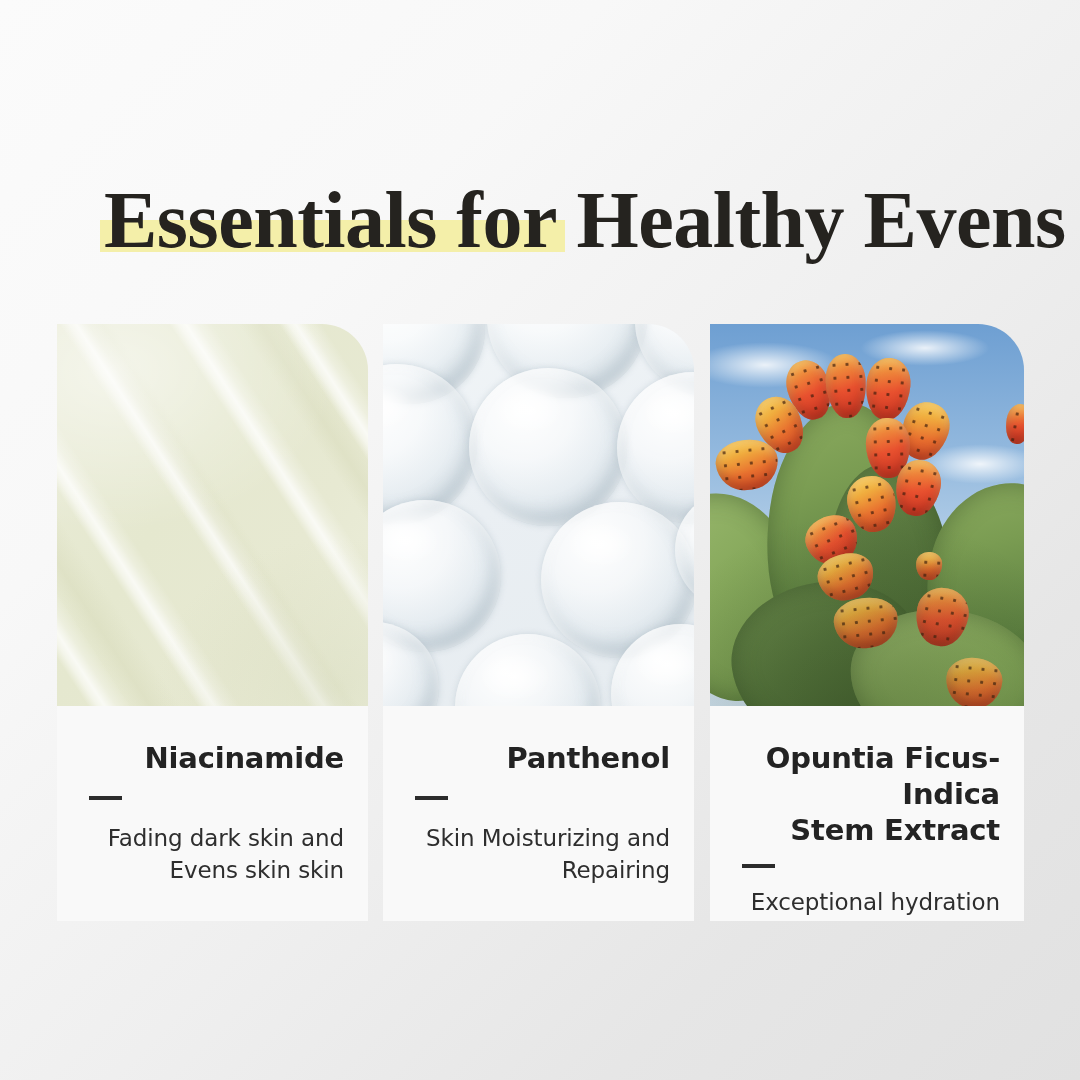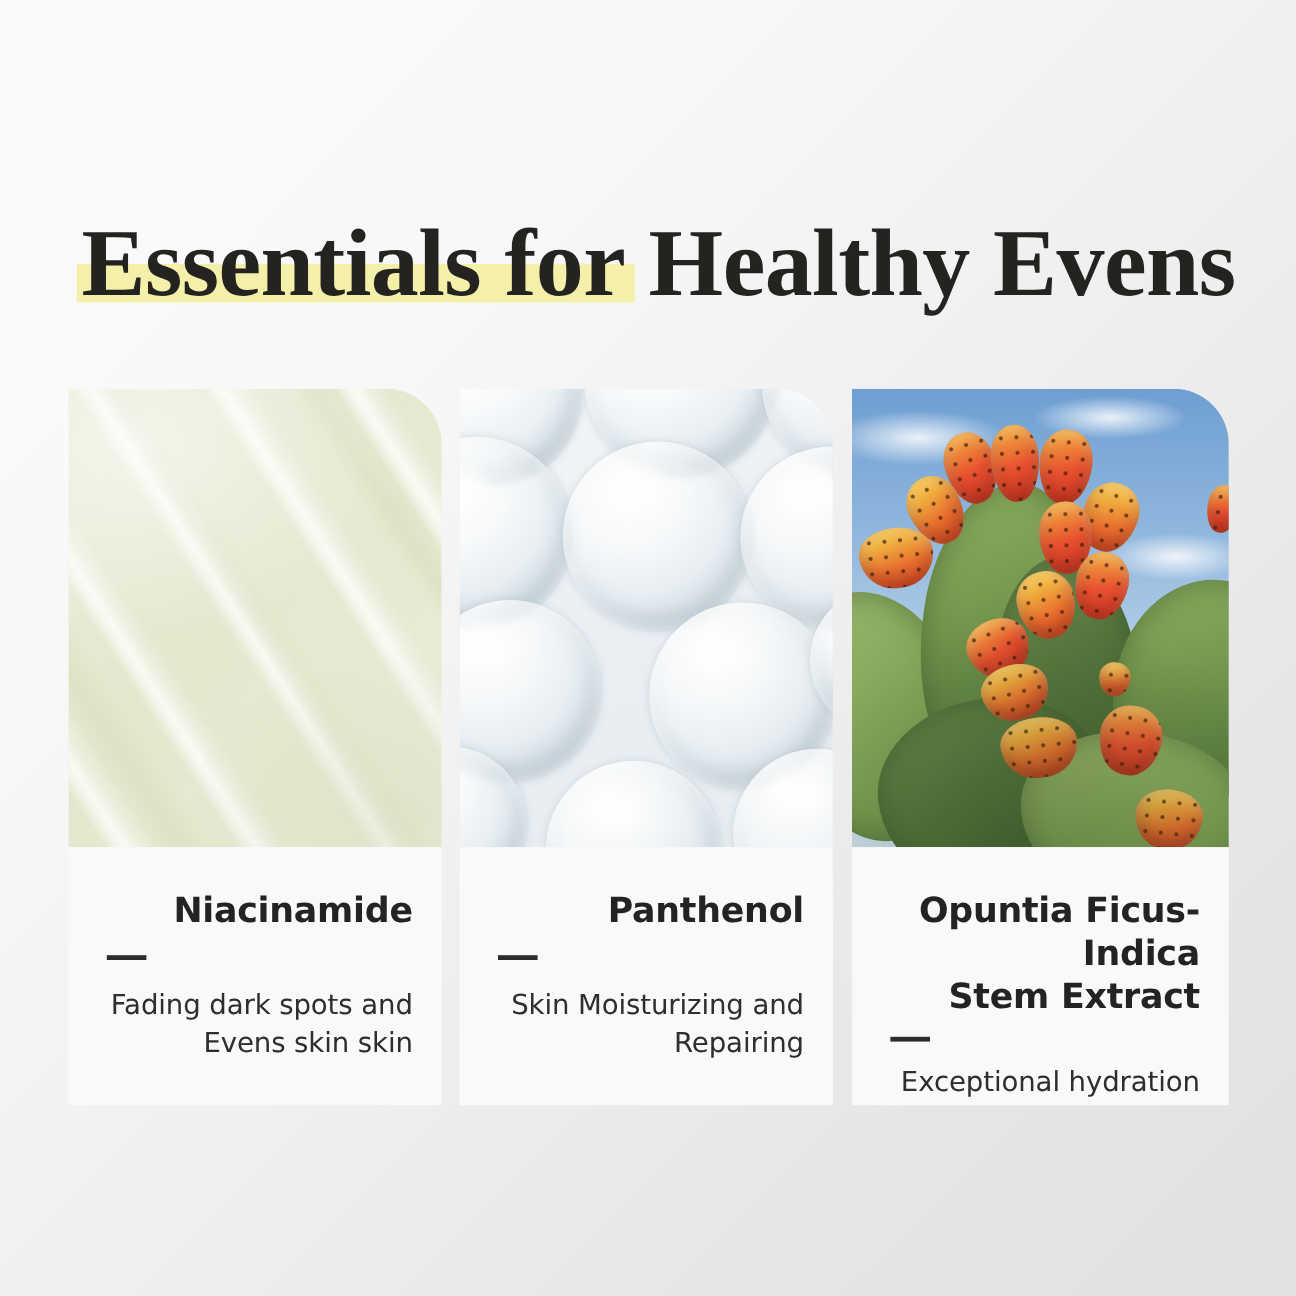--- a/index.html
+++ b/index.html
@@ -43,20 +43,21 @@
     font-family: "Liberation Serif", "DejaVu Serif", serif;
     font-weight: 700;
     font-size: 80px;
     line-height: 88px;
     color: #25231f;
     letter-spacing: -0.5px;
   }
   .hl-mark {
     position: relative;
     display: inline-block;
+    margin-left: 36px;
   }
   .hl-mark::before {
     content: "";
     position: absolute;
     left: -4px;
     right: -8px;
     top: 44px;
     height: 32px;
     background: #f4efa9;
     z-index: -1;
@@ -248,21 +249,21 @@
   <div id="cards">
 
     <div class="card" id="card-0">
       <div class="card-media">
         <div class="art-cream"></div>
       </div>
       <div class="card-body">
         <div class="card-title">Niacinamide</div>
         <div class="card-rule"></div>
         <div class="card-desc">
-          <span>Fading dark spots and</span><br>
+          <span>Fading dark skin and</span><br>
           <span>Evens skin skin</span>
         </div>
       </div>
     </div>
 
     <div class="card" id="card-2">
       <div class="card-media">
         <div class="art-cactus">
           <div class="cloud" style="left:-20px; top:18px; width:150px; height:46px;"></div>
           <div class="cloud" style="left:150px; top:6px; width:130px; height:36px;"></div>

